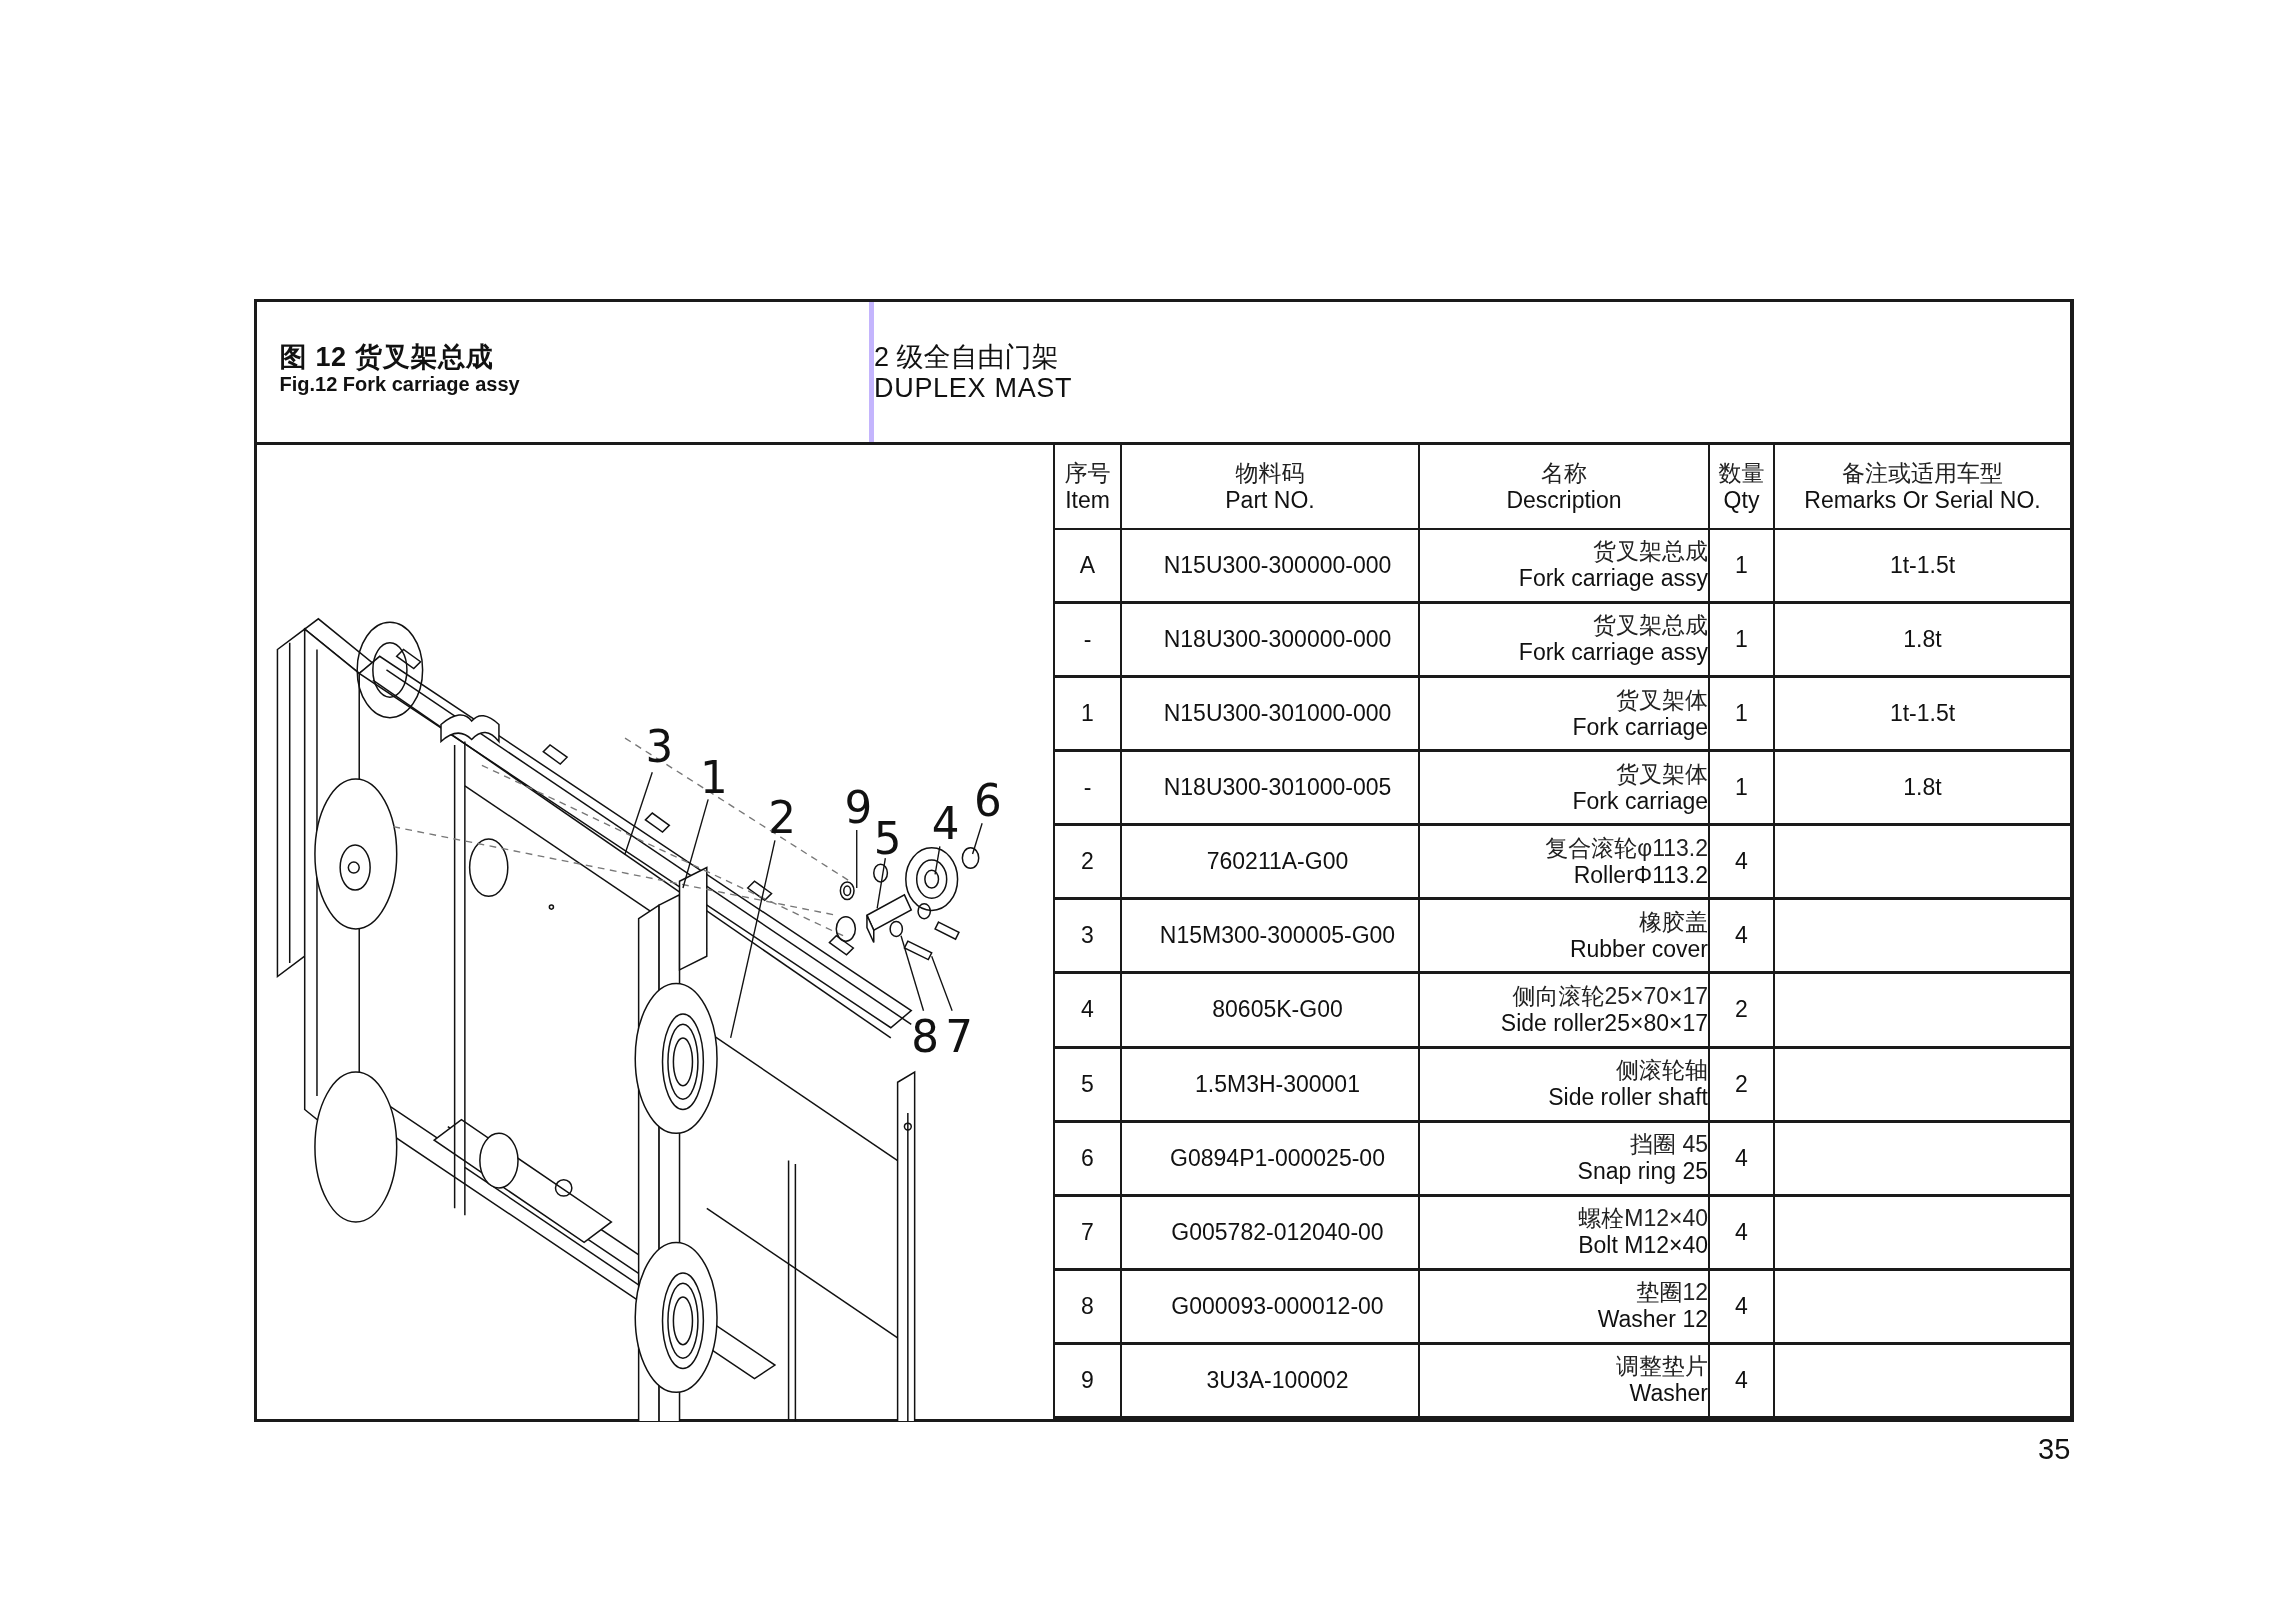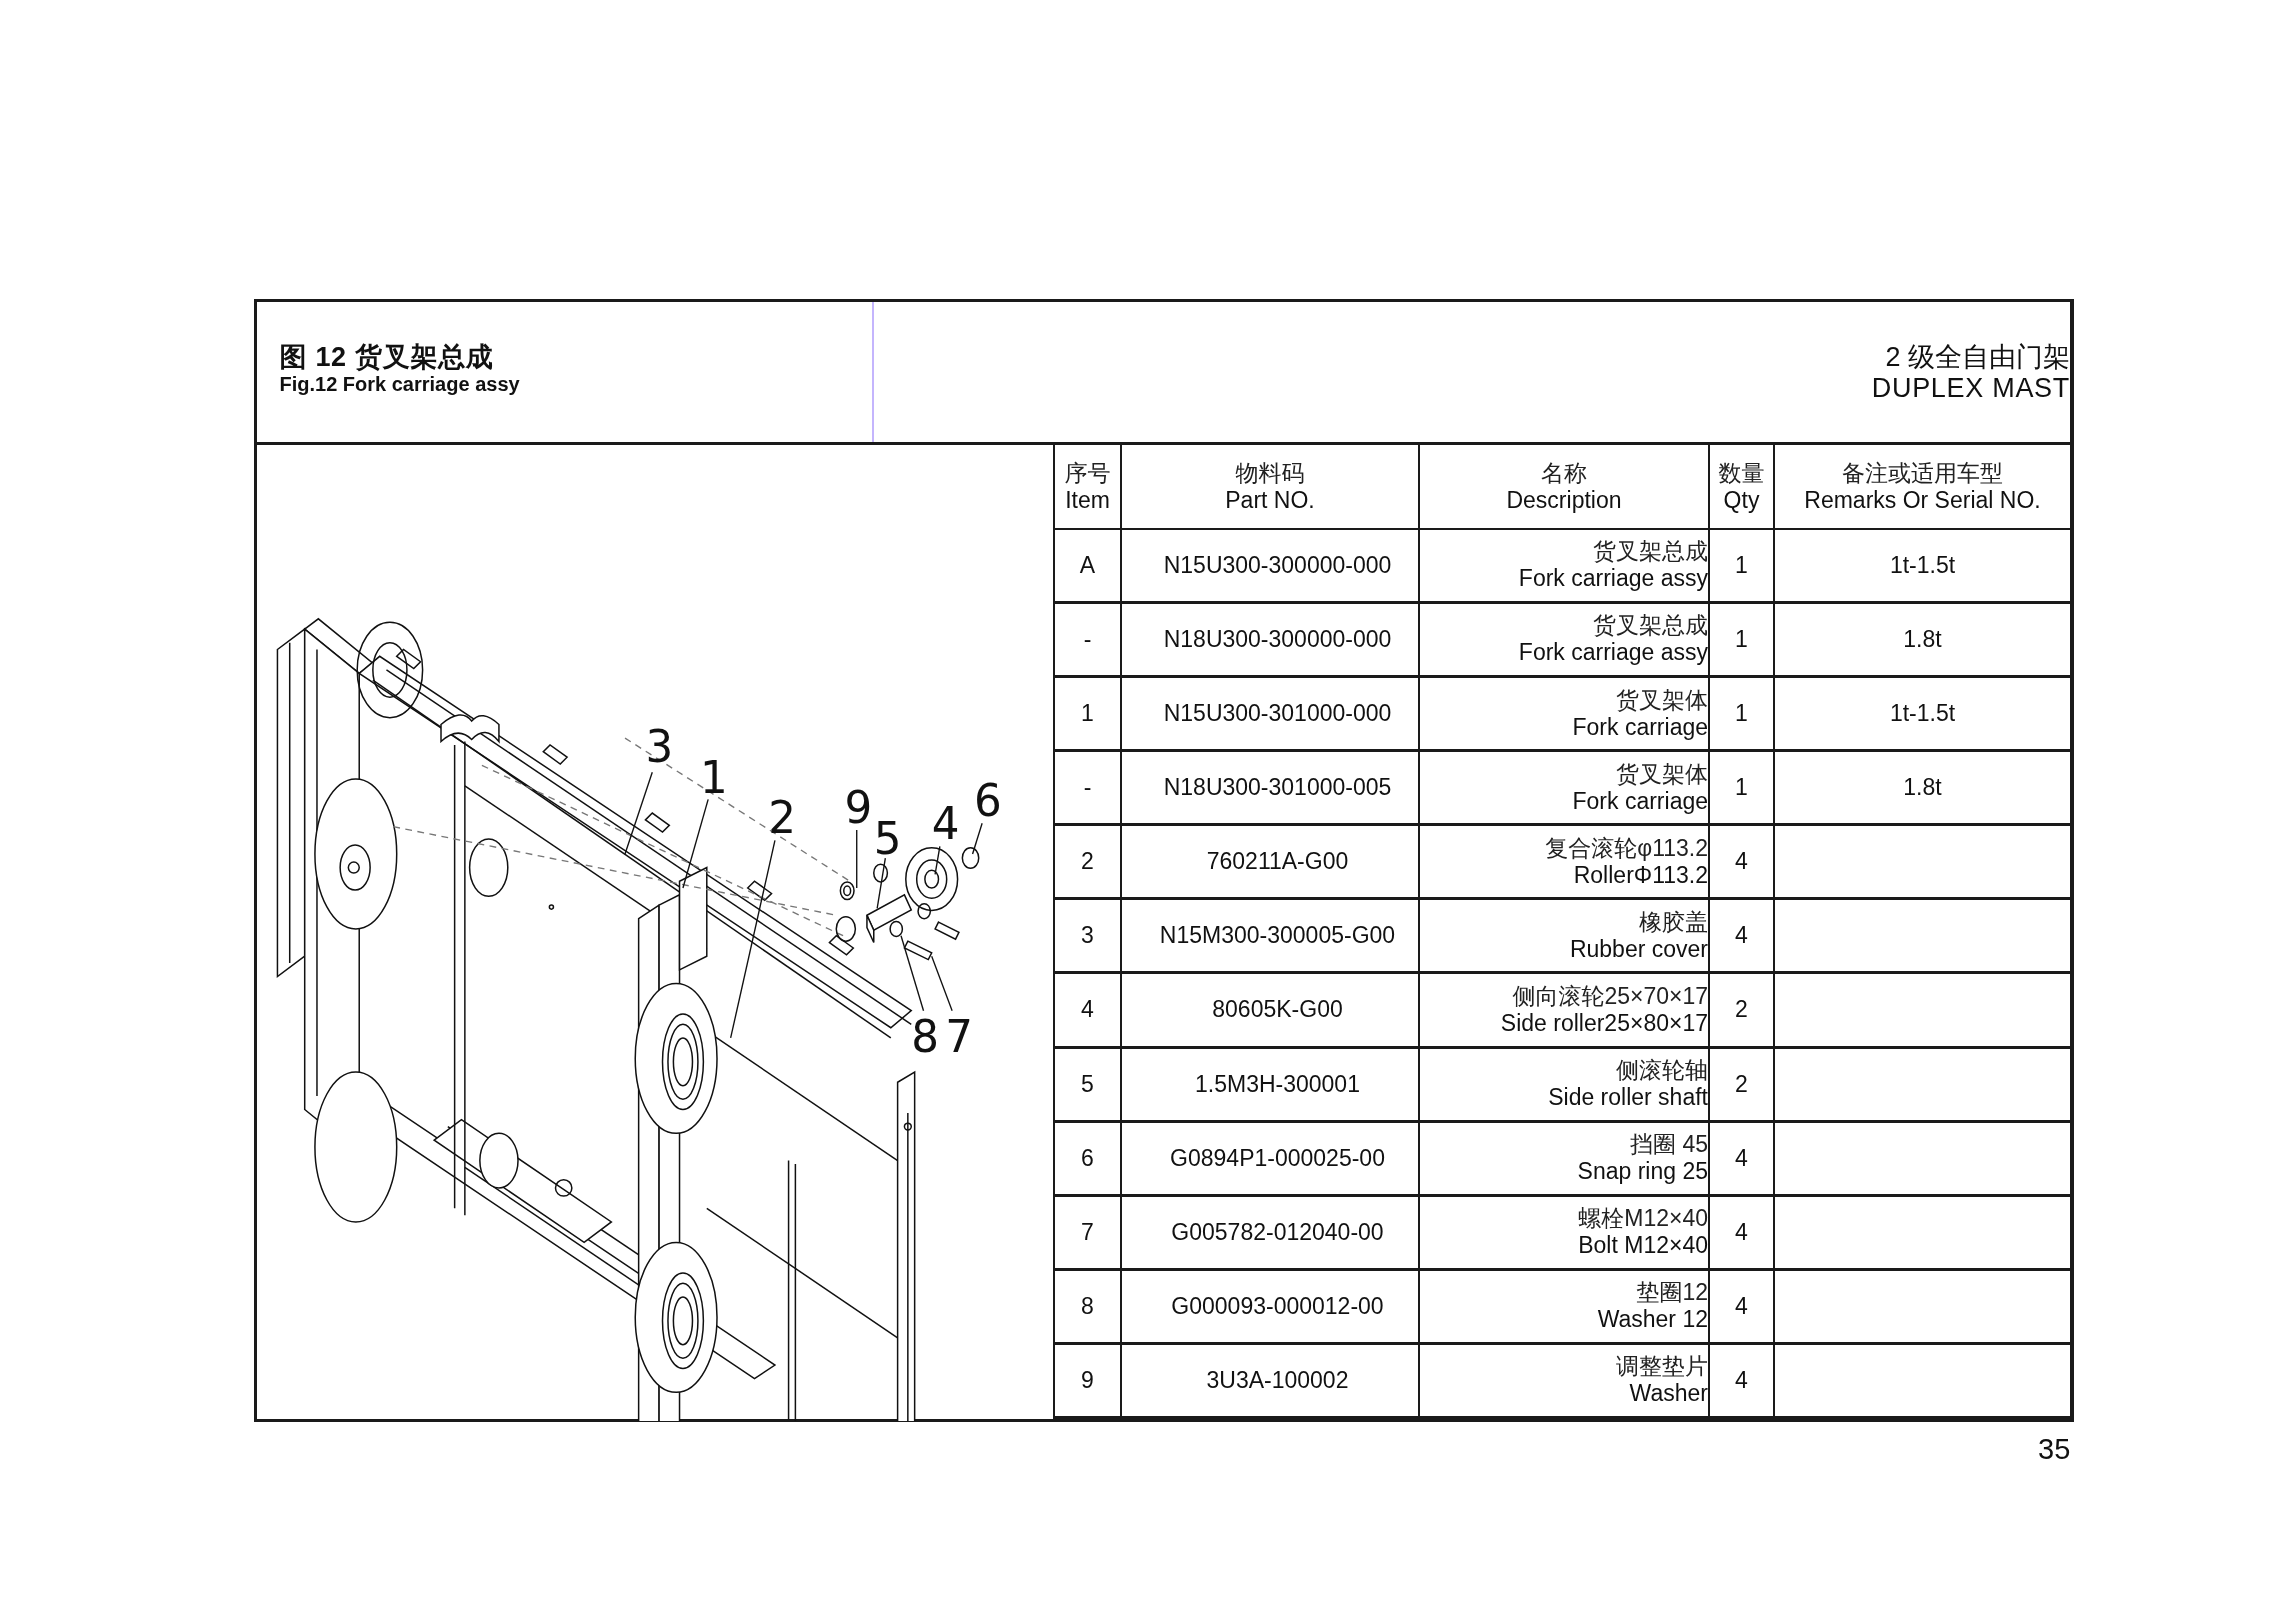--- a/index.html
+++ b/index.html
@@ -1,24 +1,24 @@
 <!DOCTYPE html>
 <html style="font-size:11px"><head>
 <meta charset="utf-8">
 <style>
   html, body { margin:0; padding:0; background:#ffffff; }
   body { width:2295px; height:1623px; position:relative; overflow:hidden;
          font-family:"Liberation Sans", "DejaVu Sans", sans-serif; color:#111; }
   .frame { position:absolute; left:254px; top:299px; width:1820px; height:1123px;
            border:3.4px solid #1a1a1a; border-right-width:4.1px; box-sizing:border-box; }
   .title-left { position:absolute; left:0; top:0; width:617px; height:142px;
-                border-right:2px solid #c4b5fd; box-sizing:border-box; }
+                border-right:5px solid #c4b5fd; box-sizing:border-box; }
   .title-left .zh { position:absolute; left:22.5px; top:37px; font-size:27px; font-weight:bold; letter-spacing:0.7px; }
   .title-left .en { position:absolute; left:22.5px; top:71px; font-size:20px; font-weight:bold; }
-  .title-right { position:absolute; left:617px; top:0; right:0; height:142px; text-align:right; }
+  .title-right { position:absolute; left:617px; top:0; right:0; height:142px; text-align:left; }
   .title-right .zh { position:absolute; left:0; right:0; top:37px; font-size:27px; }
   .title-right .en { position:absolute; left:0; right:0; top:71px; font-size:27px; letter-spacing:0.7px; }
   .hdr-line { position:absolute; left:0; right:0; top:140px; height:3.4px; background:#1a1a1a; }
   .drawing { position:absolute; left:0; top:143px; width:796px; bottom:0; }
   .parts { position:absolute; left:796px; top:143px; right:0; bottom:0; }
   table { border-collapse:collapse; width:100%; height:100%; table-layout:fixed; }
   th, td { border:2px solid #1a1a1a; font-weight:normal; font-size:23px; padding:0; vertical-align:middle; }
   tr:first-child th { border-top:none; }
   th:first-child, td:first-child { border-left:2px solid #1a1a1a; }
   th:last-child, td:last-child { border-right:none; }

